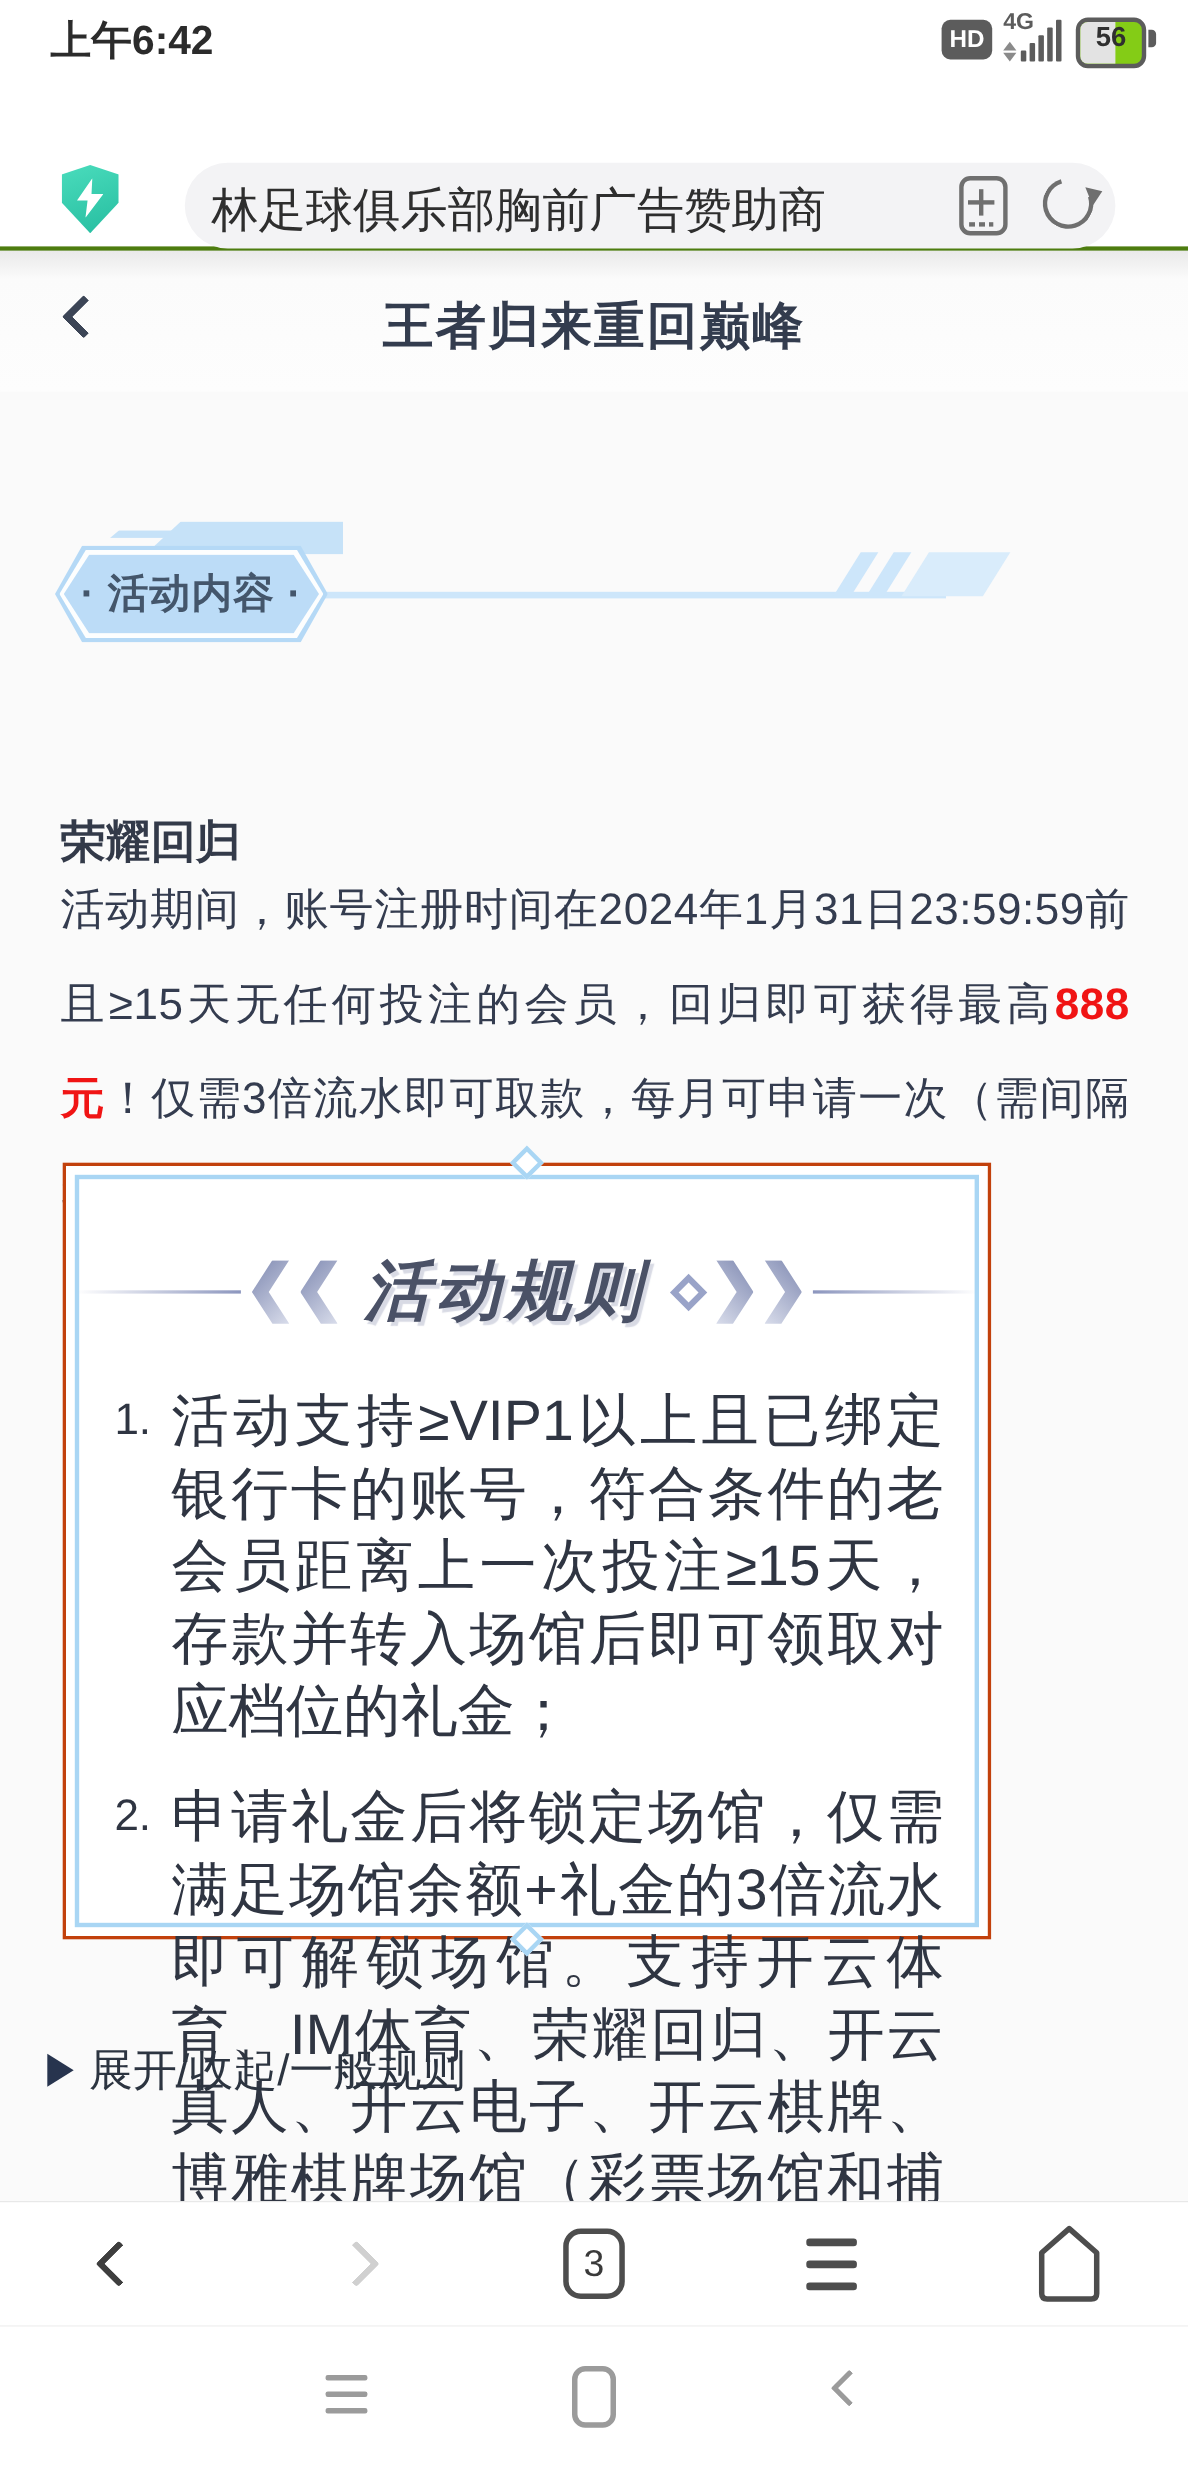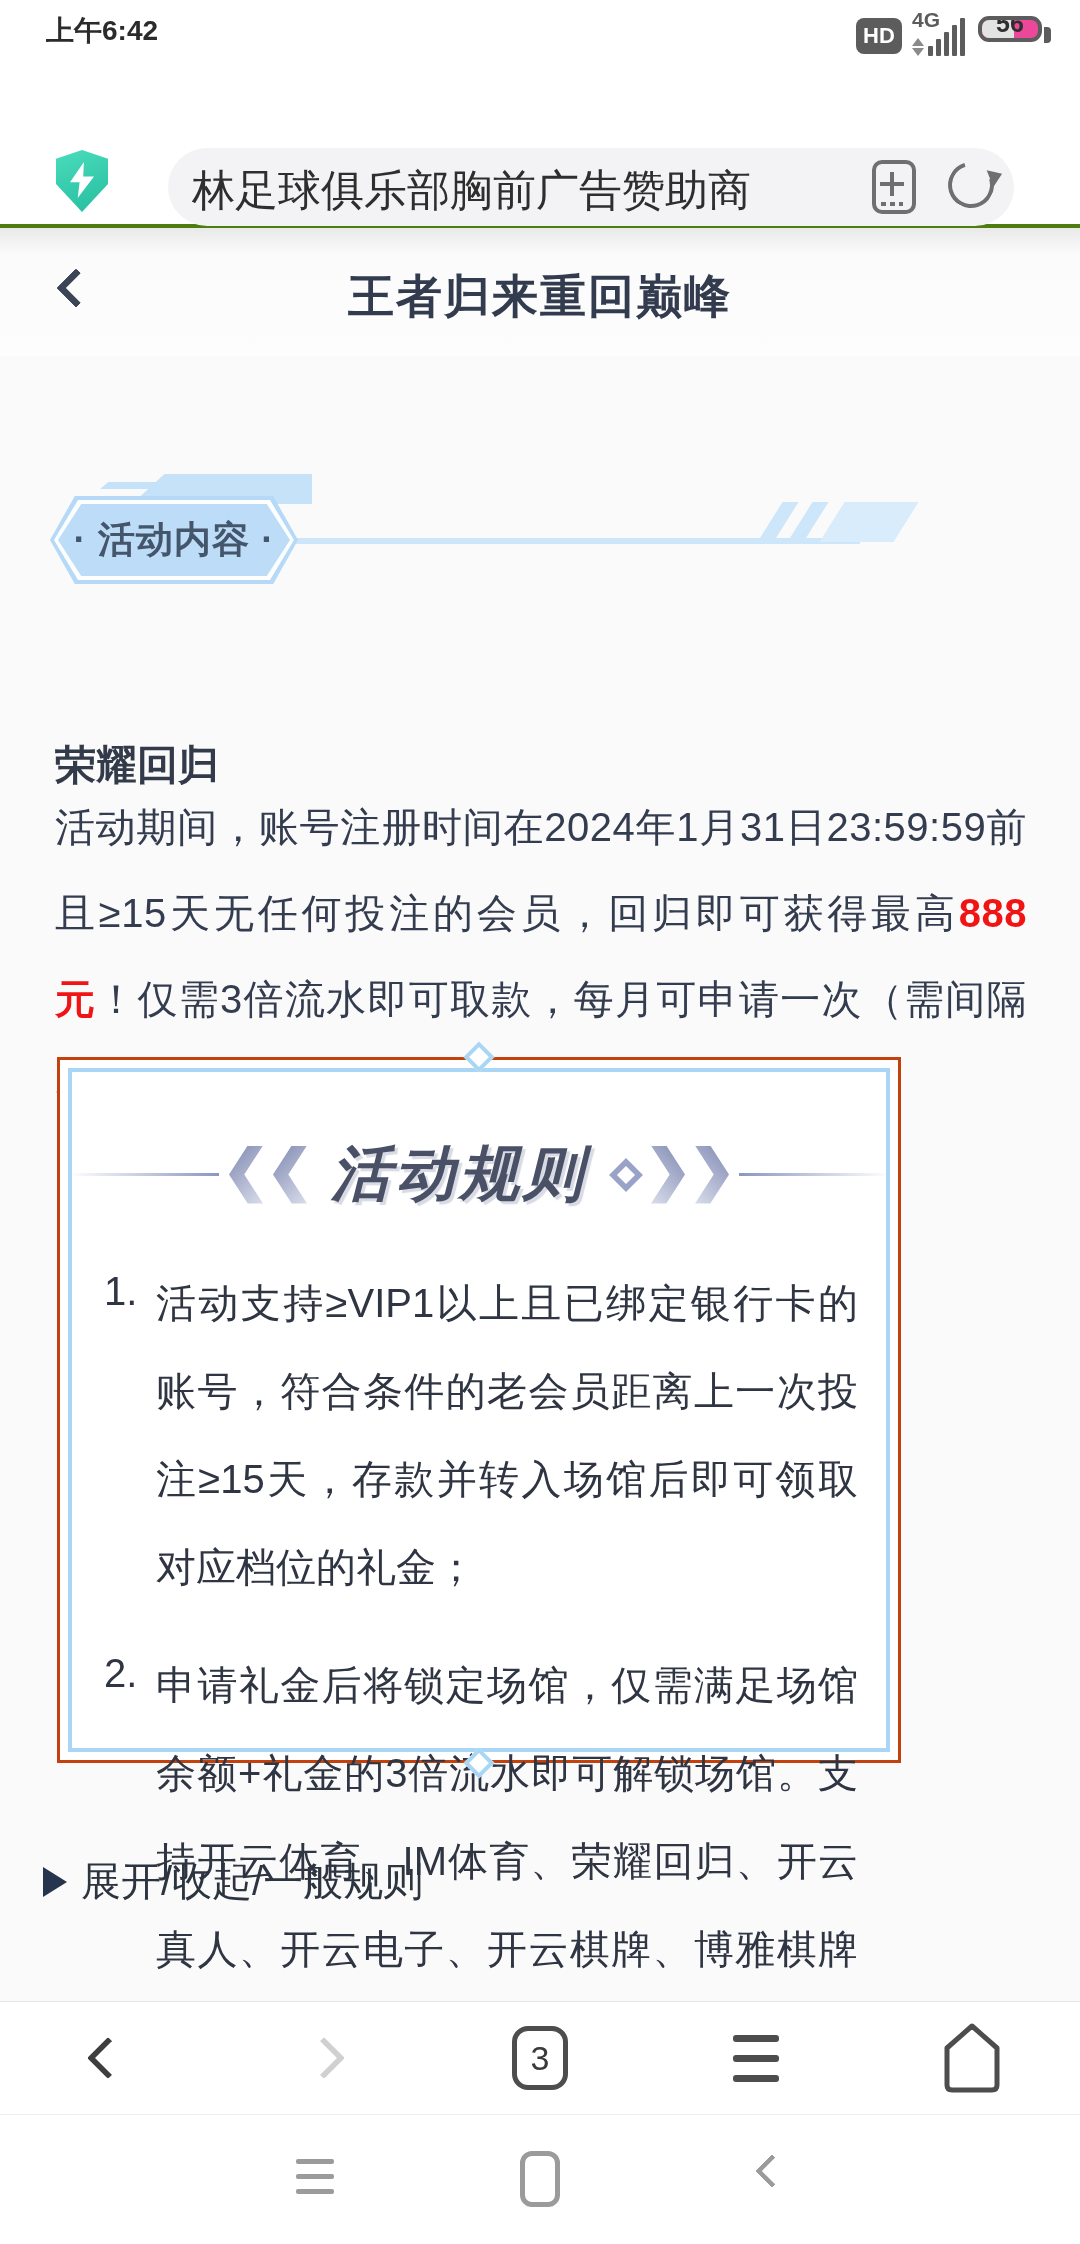--- a/index.html
+++ b/index.html
@@ -5,33 +5,33 @@
   * { margin:0; padding:0; box-sizing:border-box; }
   html,body { width:1080px; }
   body {
     font-family:"Liberation Sans","DejaVu Sans",sans-serif;
     width:1080px; height:2244px; position:relative; background:#fff; overflow:hidden;
   }
   .screen { width:1080px; height:2244px; display:flex; flex-direction:column; }
 
   
   .status-bar { height:64px; background:#fff; position:relative; flex:0 0 auto; }
-  .status-time { position:absolute; left:46px; top:12px; font-size:28px; font-weight:700; color:#2b2b2b; }
+  .status-time { position:absolute; left:46px; top:12px; font-size:37px; font-weight:700; color:#2b2b2b; }
   .hd-badge { position:absolute; left:856px; top:18px; width:46px; height:36px; background:#5c5c5c;
     border-radius:8px; color:#fff; font-size:22px; font-weight:700; display:flex; align-items:center; justify-content:center; }
   .signal { position:absolute; left:912px; top:8px; width:52px; height:50px; }
   .signal .net { position:absolute; left:0; top:0; font-size:21px; font-weight:700; color:#5c5c5c; }
   .signal .updown { position:absolute; left:0; top:30px; display:flex; flex-direction:column; gap:2px; }
   .signal .updown i { display:block; width:0; height:0; }
   .signal .up { border-left:6px solid transparent; border-right:6px solid transparent; border-bottom:8px solid #8a8a8a; }
   .signal .down { border-left:6px solid transparent; border-right:6px solid transparent; border-top:8px solid #8a8a8a; }
   .sig-bars { position:absolute; left:16px; bottom:2px; display:flex; align-items:flex-end; gap:3px; }
   .sig-bars i { display:block; width:5px; background:#5c5c5c; border-radius:1px; }
-  .battery { position:absolute; left:978px; top:16px; width:64px; height:26px; border:4px solid #5c5c5c;
-    border-radius:11px; display:flex; align-items:flex-end; justify-content:center; background:#ec4899; overflow:hidden; }
+  .battery { position:absolute; left:978px; top:16px; width:64px; height:46px; border:4px solid #5c5c5c;
+    border-radius:11px; display:flex; align-items:flex-start; justify-content:center; background:#84cc16; overflow:hidden; }
   .battery .fill { position:absolute; left:0; top:0; bottom:0; width:58%; background:#e3e3e3; }
   .battery .pct { position:relative; font-size:25px; font-weight:700; color:#2f2f2f; }
   .battery-tip { position:absolute; left:1044px; top:27px; width:7px; height:16px; background:#5c5c5c; border-radius:0 4px 4px 0; }
 
   
   .address-bar { height:164px; background:#fff; position:relative; flex:0 0 auto; border-bottom:4px solid #4d7c0f; }
   .shield { position:absolute; left:56px; top:86px; width:52px; height:62px;
     background:linear-gradient(160deg,#4adcbc,#26bda0);
     clip-path:polygon(50% 0,100% 14%,100% 55%,50% 100%,0 55%,0 14%); }
   .shield .bolt { position:absolute; left:14px; top:12px; width:24px; height:36px; background:#fff;
@@ -100,21 +100,21 @@
   .chev { width:34px; height:58px; background:linear-gradient(135deg,#7f89b1,#d9ddeb);
     clip-path:polygon(100% 0,55% 0,0 50%,55% 100%,100% 100%,45% 50%); }
   .chev.right { transform:scaleX(-1); }
   .deco-diamond { width:30px; height:30px; border:7px solid #99a3c8; background:#fff; transform:rotate(45deg) scale(.8); }
   .rules-title { font-size:60px; font-weight:800; font-style:italic; color:#4a5166; letter-spacing:4px;
     padding:0 14px; text-shadow:3px 3px 1px rgba(125,133,165,.30); }
 
   .rules-list { margin:44px 40px 0 44px; }
   .rule { display:flex; margin-bottom:30px; }
   .rule-num { flex:0 0 52px; font-size:40px; line-height:64px; font-weight:500; color:#2f3542; }
-  .rule-text { flex:1; font-size:40px; line-height:88px; font-weight:500; color:#2f3542; text-align:justify; }
+  .rule-text { flex:1; font-size:52px; line-height:66px; font-weight:500; color:#2f3542; text-align:justify; }
 
   .expand-row { position:absolute; left:43px; top:1498px; display:flex; align-items:center; }
   .expand-tri { width:0; height:0; border-top:15px solid transparent; border-bottom:15px solid transparent;
     border-left:24px solid #27344e; margin-right:14px; }
   .expand-label { font-size:40px; font-weight:500; color:#2c3440; }
 
   
   .browser-nav { flex:0 0 auto; height:113px; background:#fff; border-top:1px solid #e6e6e6;
     display:flex; align-items:center; justify-content:space-around; position:relative; }
   .bn-slot { width:120px; height:90px; display:flex; align-items:center; justify-content:center; }

